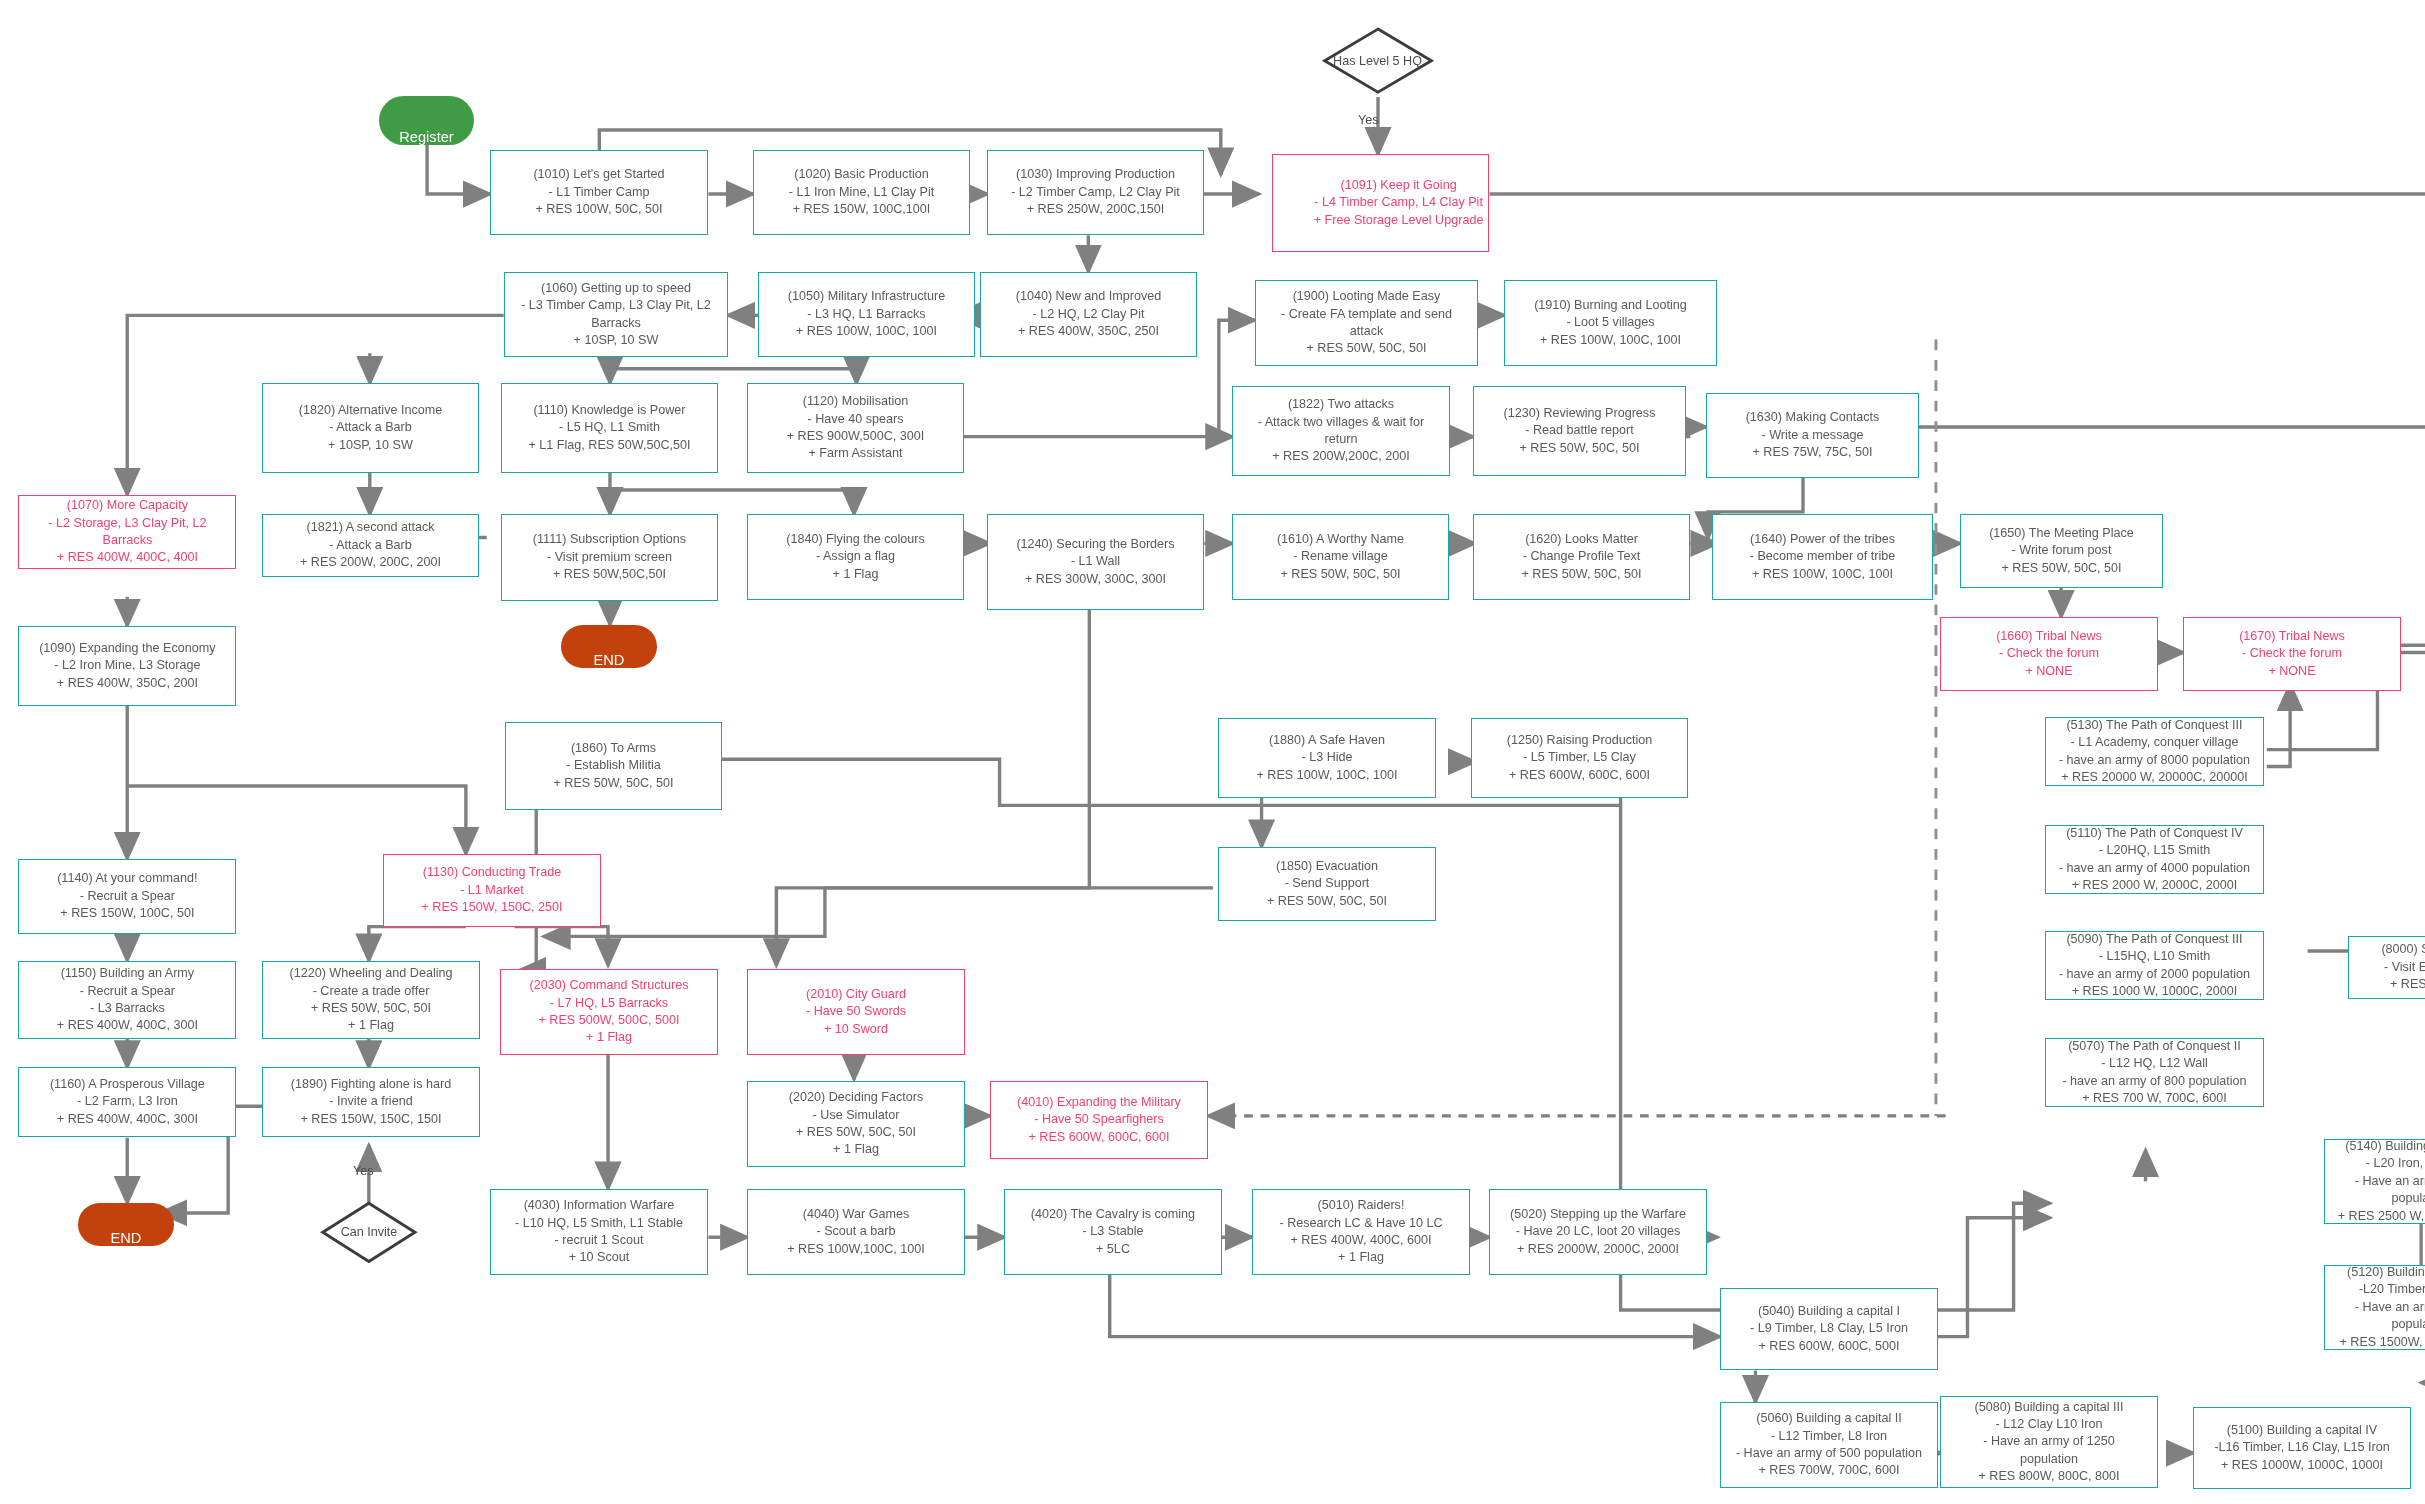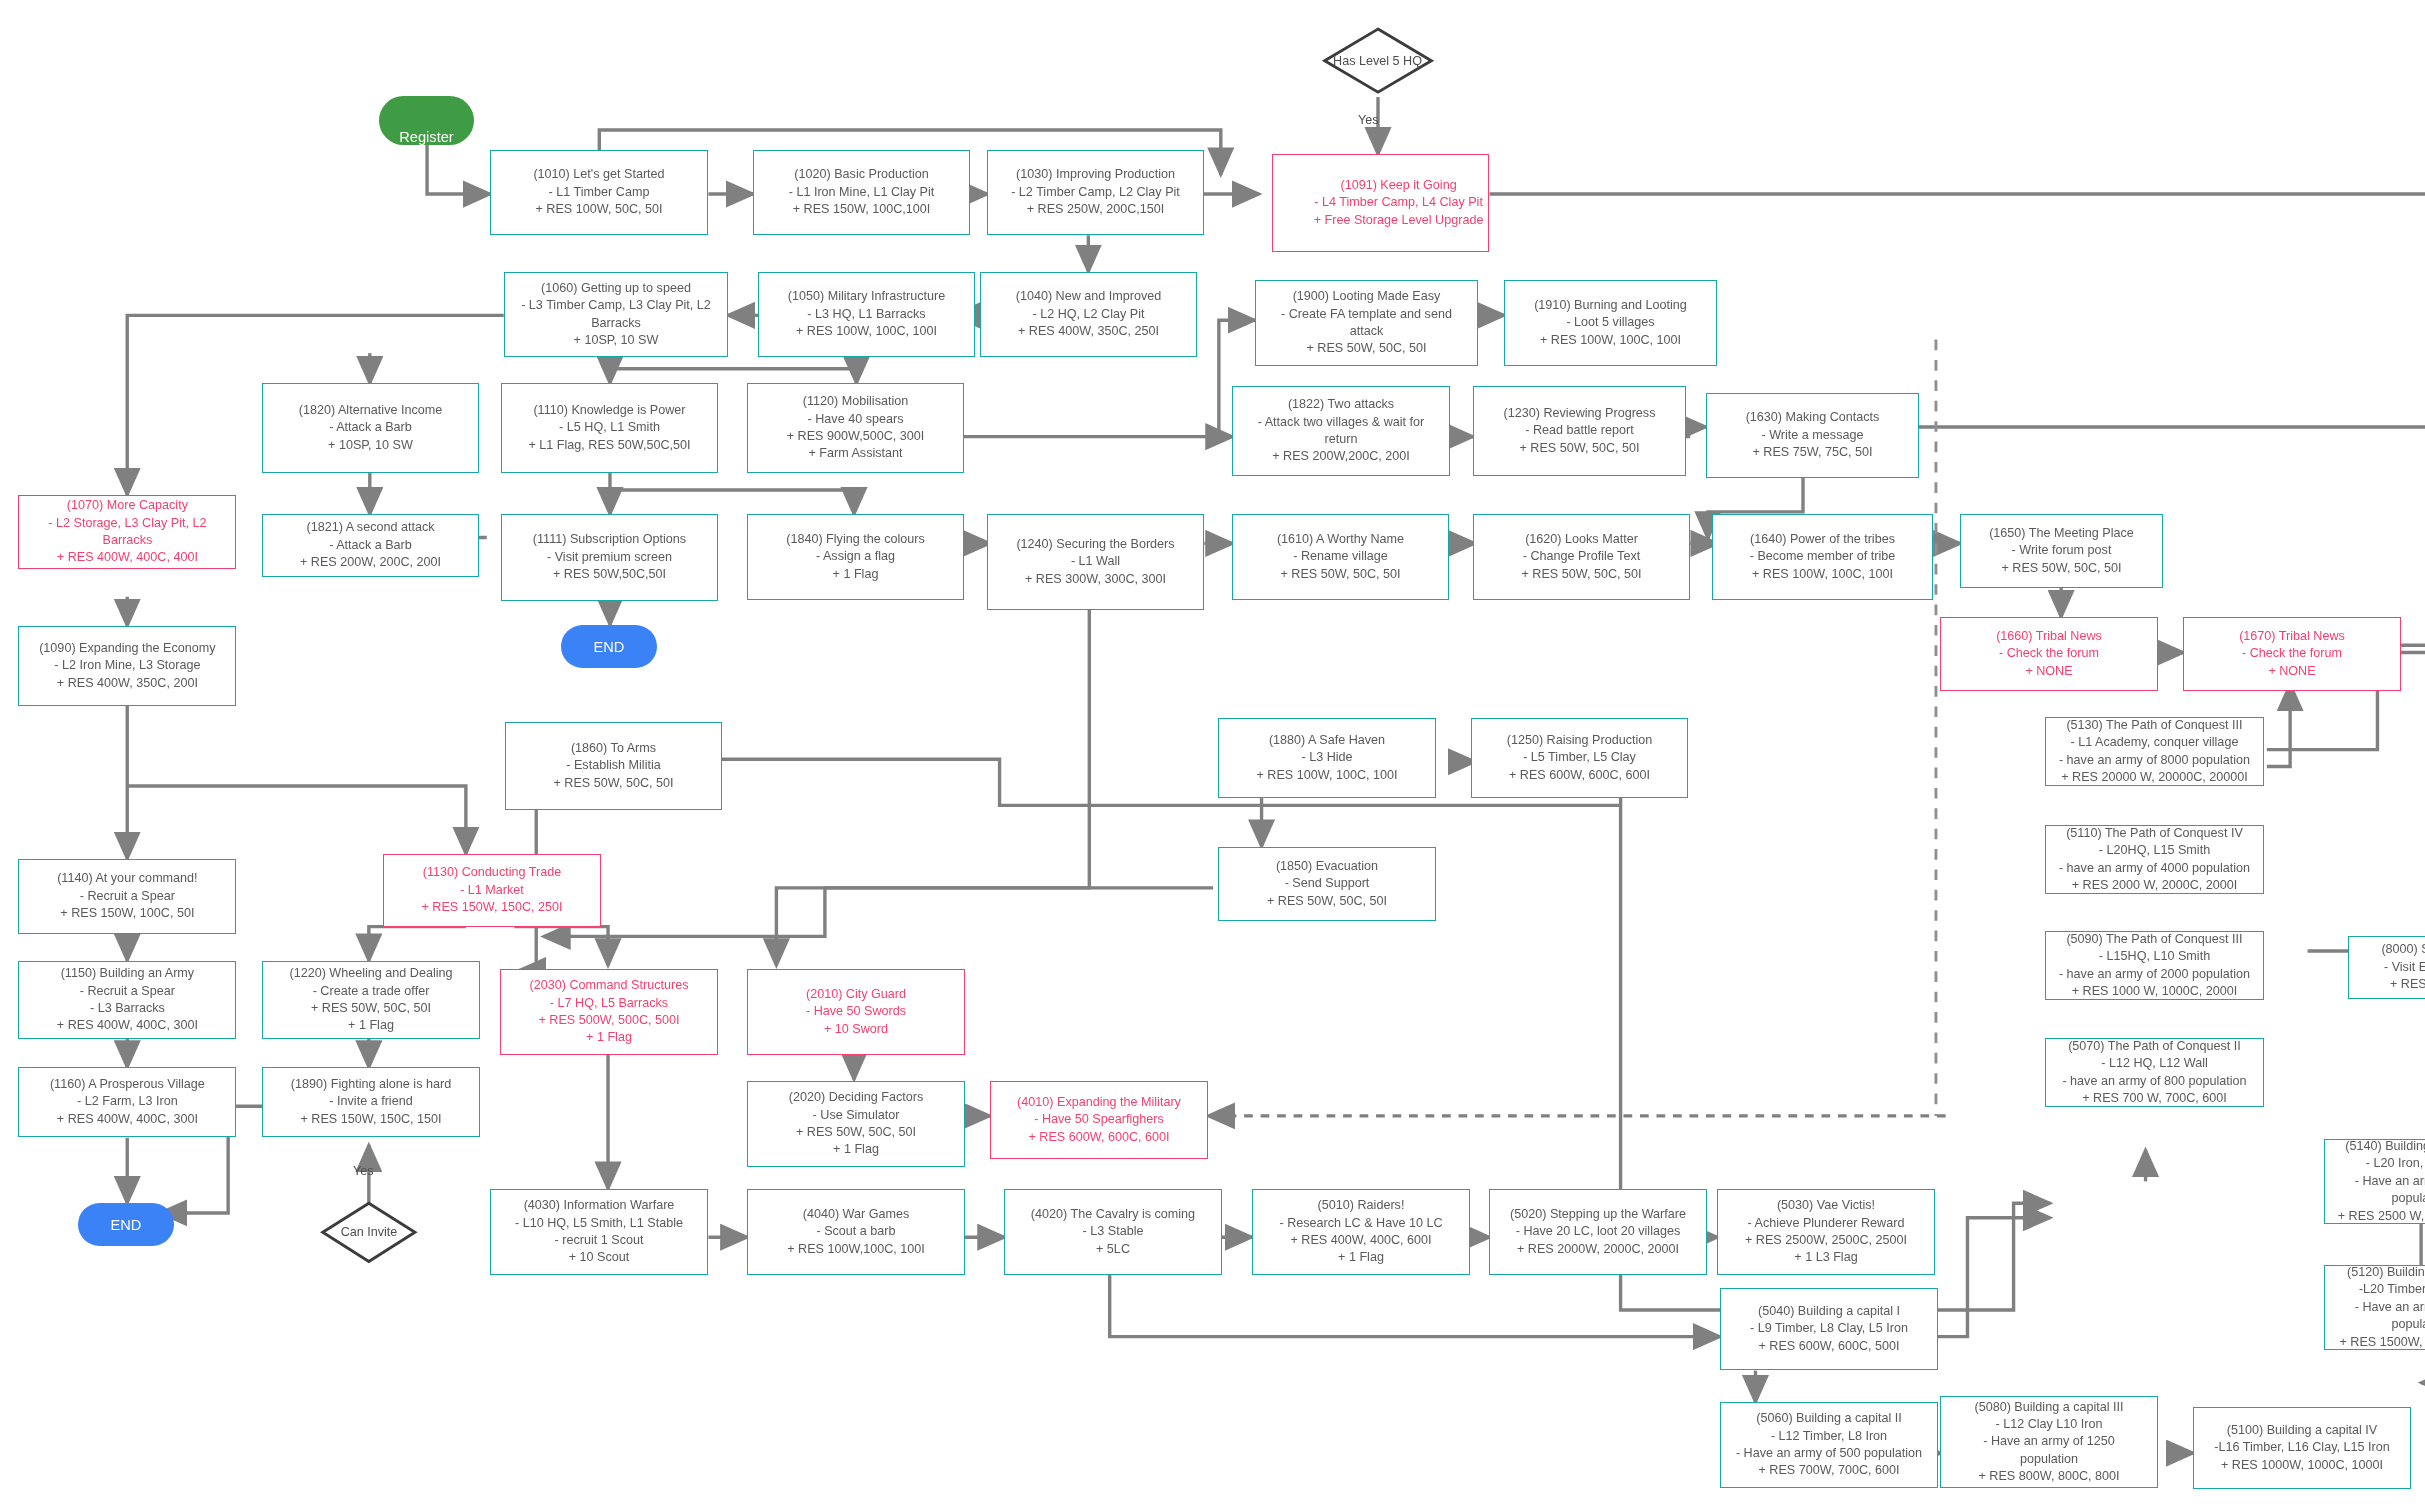--- a/index.html
+++ b/index.html
@@ -11,21 +11,21 @@
         align-items:center;justify-content:center;text-align:center;
         background:#ffffff;border:1.9px solid #16a7a7;color:#5a5a5a;
         font-size:12.6px;line-height:1.38;padding:2.9px 3.9px;}
   .node.pink{border-color:#f43f6f;color:#f43f6f;}
   .node .ln{display:block;white-space:nowrap;}
 
   .terminator{position:absolute;box-sizing:border-box;display:flex;align-items:center;
         justify-content:center;text-align:center;color:#fff;font-size:14.6px;
         border-radius:485px;}
   .terminator.start{background:#3f9c45;align-items:flex-end;}
-  .terminator.end{background:#3b82f6;}
+  .terminator.end{background:#c2410c;align-items:flex-end;}
 
   .decision{position:absolute;display:flex;align-items:center;justify-content:center;}
   .decision .dlabel{position:absolute;color:#4d4d4d;font-size:12.6px;white-space:nowrap;}
 
   .edgelabel{position:absolute;color:#4d4d4d;font-size:12.6px;white-space:nowrap;}
 </style>
 </head>
 <body>
 
 <div id="canvas">
@@ -549,26 +549,20 @@
     <span class="ln">+ RES 400W, 400C, 600I</span>
     <span class="ln">+ 1 Flag</span>
   </div>
 
   <div class="node" style="left:1489px;top:1189px;width:218px;height:86px;">
     <span class="ln">(5020)  Stepping up the Warfare</span>
     <span class="ln">- Have 20 LC, loot 20 villages</span>
     <span class="ln">+ RES 2000W, 2000C, 2000I</span>
   </div>
 
-  <div class="node" style="left:1717px;top:1189px;width:218px;height:86px;">
-    <span class="ln">(5030)  Vae Victis!</span>
-    <span class="ln">- Achieve Plunderer Reward</span>
-    <span class="ln">+ RES 2500W, 2500C, 2500I</span>
-    <span class="ln">+ 1 L3 Flag</span>
-  </div>
 
   <div class="node" style="left:1720px;top:1288px;width:218px;height:82px;">
     <span class="ln">(5040)  Building a capital I</span>
     <span class="ln">- L9 Timber, L8 Clay, L5 Iron</span>
     <span class="ln">+ RES 600W, 600C, 500I</span>
   </div>
 
   <div class="node" style="left:1720px;top:1402px;width:218px;height:86px;">
     <span class="ln">(5060)  Building a capital II</span>
     <span class="ln">- L12 Timber, L8 Iron</span>

